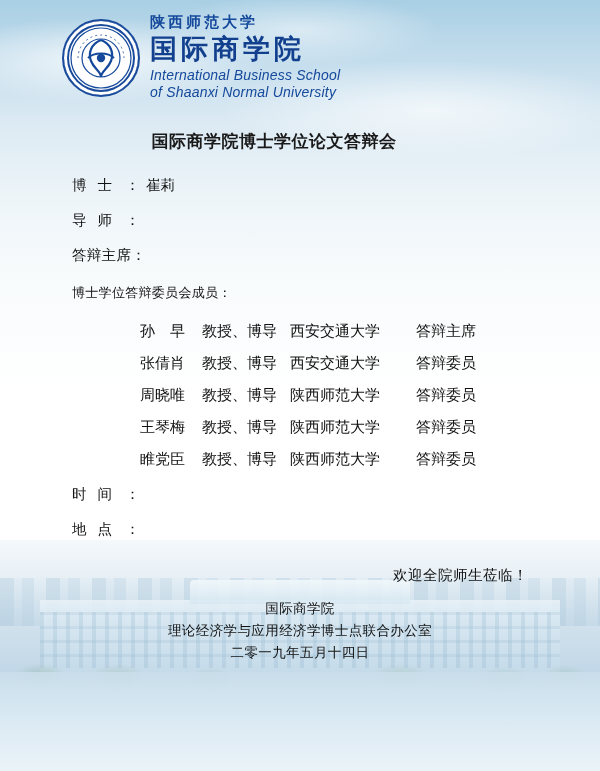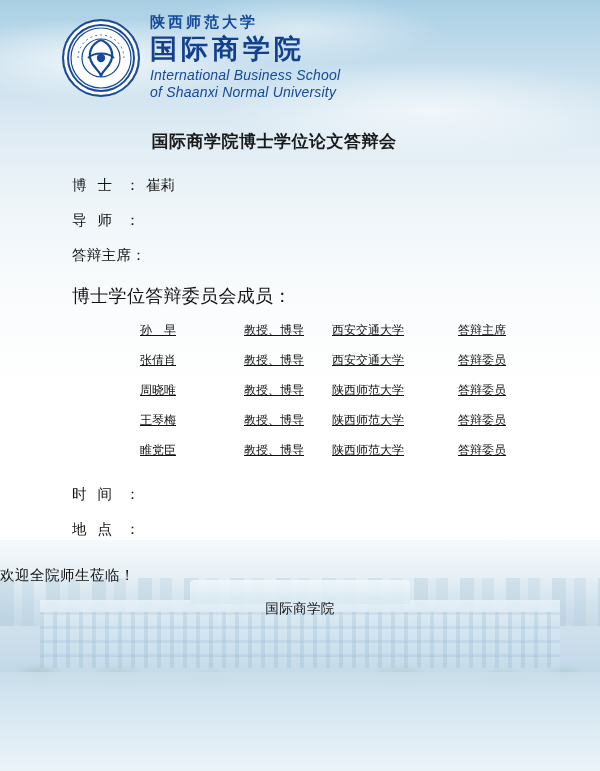--- a/index.html
+++ b/index.html
@@ -251,50 +251,48 @@
   .field-value {
     flex: 0 0 auto;
     padding-left: 6px;
   }
 
   .section-heading {
     position: absolute;
     left: 72px;
     top: 284px;
     font-family: Liberation Serif, serif;
-    font-size: 18px;
+    font-size: 13px;
     color: #111111;
     letter-spacing: 0.3px;
   }
 
   
   .committee {
     position: absolute;
     left: 140px;
     top: 322px;
     width: 400px;
     font-family: "DejaVu Serif", "Liberation Serif", serif;
-    font-size: 12px;
-    color: #111111;
-    text-decoration: underline;
+    font-size: 15px;
+    color: #111111;
   }
   .committee-row {
     display: flex;
     align-items: baseline;
     margin-bottom: 13px;
     white-space: nowrap;
   }
   .c-name {
     width: 62px;
     flex: 0 0 auto;
   }
   .c-title {
     width: 88px;
     flex: 0 0 auto;
-    margin-left: 42px;
   }
   .c-org {
     width: 126px;
     flex: 0 0 auto;
   }
   .c-role {
     flex: 0 0 auto;
   }
 
   .tail-fields {
@@ -306,25 +304,26 @@
     font-size: 14.5px;
     color: #111111;
   }
 
   
   .welcome {
     position: absolute;
     left: 0;
     top: 566px;
     width: 520px;
-    text-align: left;
+    text-align: right;
     font-family: "DejaVu Serif", "Liberation Serif", serif;
     font-size: 14.5px;
     color: #111111;
     letter-spacing: 0.5px;
+    padding-left: 8px;
   }
   .signature {
     position: absolute;
     left: 0;
     top: 598px;
     width: 600px;
     text-align: center;
     font-family: "DejaVu Serif", "Liberation Serif", serif;
     font-size: 13.5px;
     color: #111111;
@@ -460,16 +459,18 @@
           <span class="colon">：</span>
         </span>
       </div>
 
     </div>
 
     <div class="welcome">欢迎全院师生莅临！</div>
 
     <div class="signature">
       <div>国际商学院</div>
+      <div>理论经济学与应用经济学博士点联合办公室</div>
+      <div>二零一九年五月十四日</div>
     </div>
 
   </div>
 </div>
 
 </body></html>

